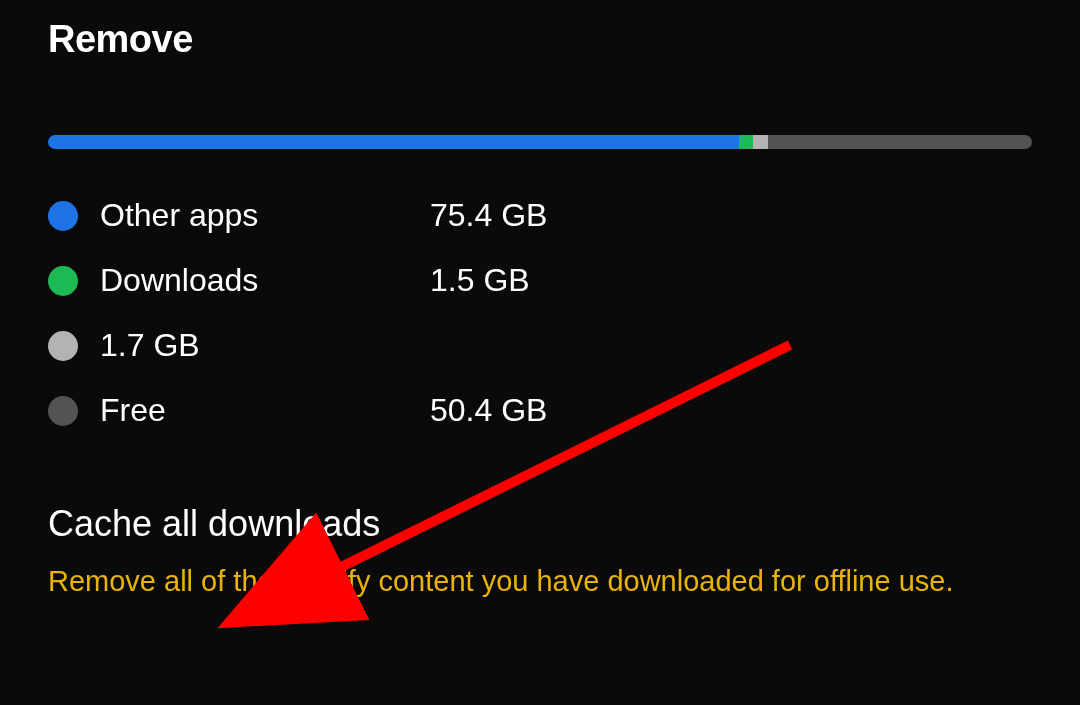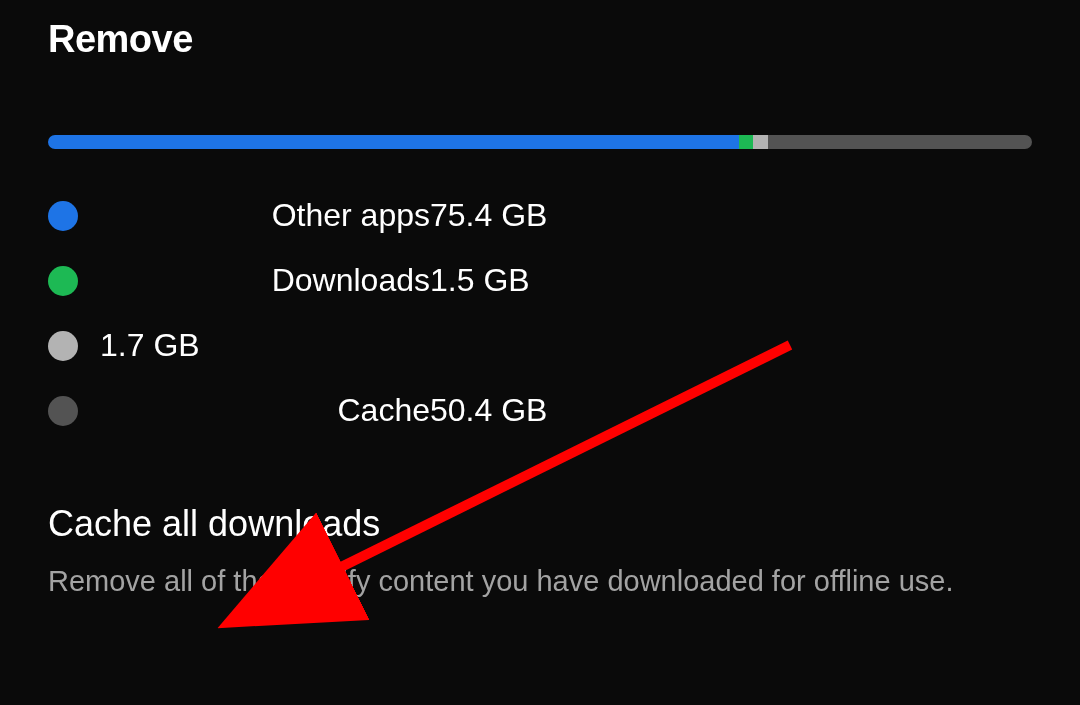--- a/index.html
+++ b/index.html
@@ -33,21 +33,20 @@
       margin-bottom: 48px;
     }
     .bar-segment {
       height: 100%;
     }
     .legend {
       display: flex;
       flex-direction: column;
       gap: 28px;
       margin-bottom: 74px;
-      text-align: right;
     }
     .legend-row {
       display: flex;
       align-items: center;
     }
     .dot {
       width: 30px;
       height: 30px;
       border-radius: 50%;
       margin-right: 22px;
@@ -68,21 +67,21 @@
       margin-top: 0;
     }
     .action-title {
       font-size: 36px;
       color: #ffffff;
       font-weight: 400;
       margin-bottom: 14px;
     }
     .action-desc {
       font-size: 29px;
-      color: #a3a3a3;
+      color: #eab308;
       font-weight: 400;
       line-height: 1.55;
     }
     .arrow-overlay {
       position: absolute;
       top: 0;
       left: 0;
       pointer-events: none;
     }
   </style>
@@ -108,21 +107,21 @@
     <span class="dot" style="background: rgb(29, 185, 84);"></span>
     <span class="legend-label">Downloads</span>
     <span class="legend-value">1.5 GB</span>
   </div>
   <div class="legend-row">
     <span class="dot" style="background: rgb(179, 179, 179);"></span>
     <span class="legend-value">1.7 GB</span>
   </div>
   <div class="legend-row">
     <span class="dot" style="background: rgb(83, 83, 83);"></span>
-    <span class="legend-label">Cache</span>
+    <span class="legend-label">Free</span>
     <span class="legend-value">50.4 GB</span>
   </div>
 </div>
 
 <div class="action-section">
   <div class="action-title">Cache all downloads</div>
   <div class="action-desc">Remove all of the Spotify content you have downloaded for offline use.</div>
 </div>
 
 <svg class="arrow-overlay" width="1080" height="705">

